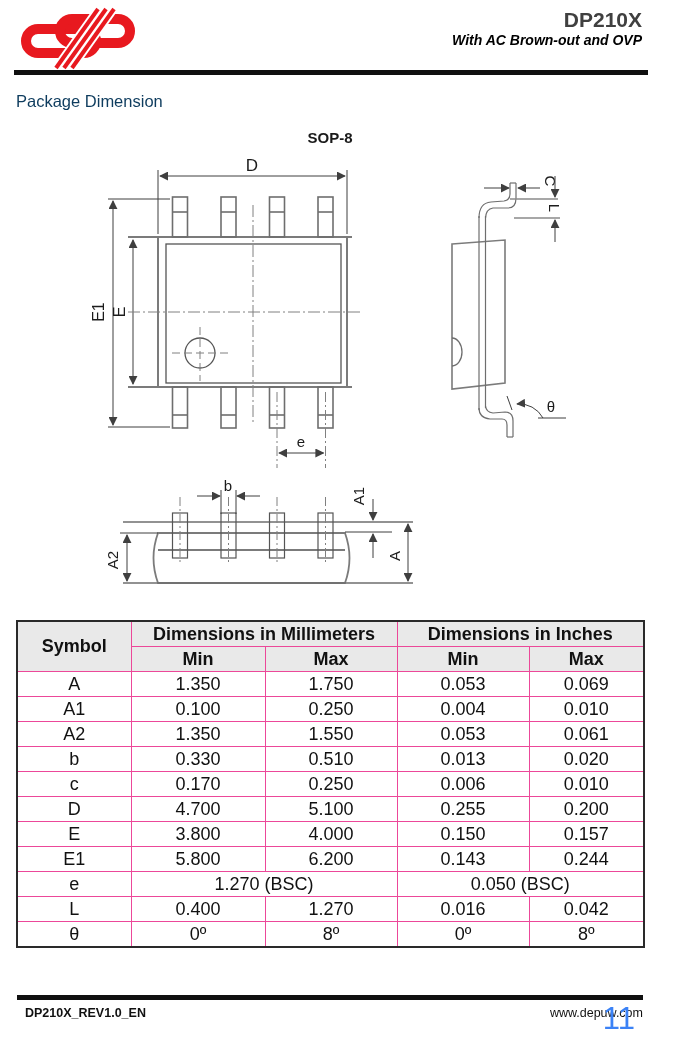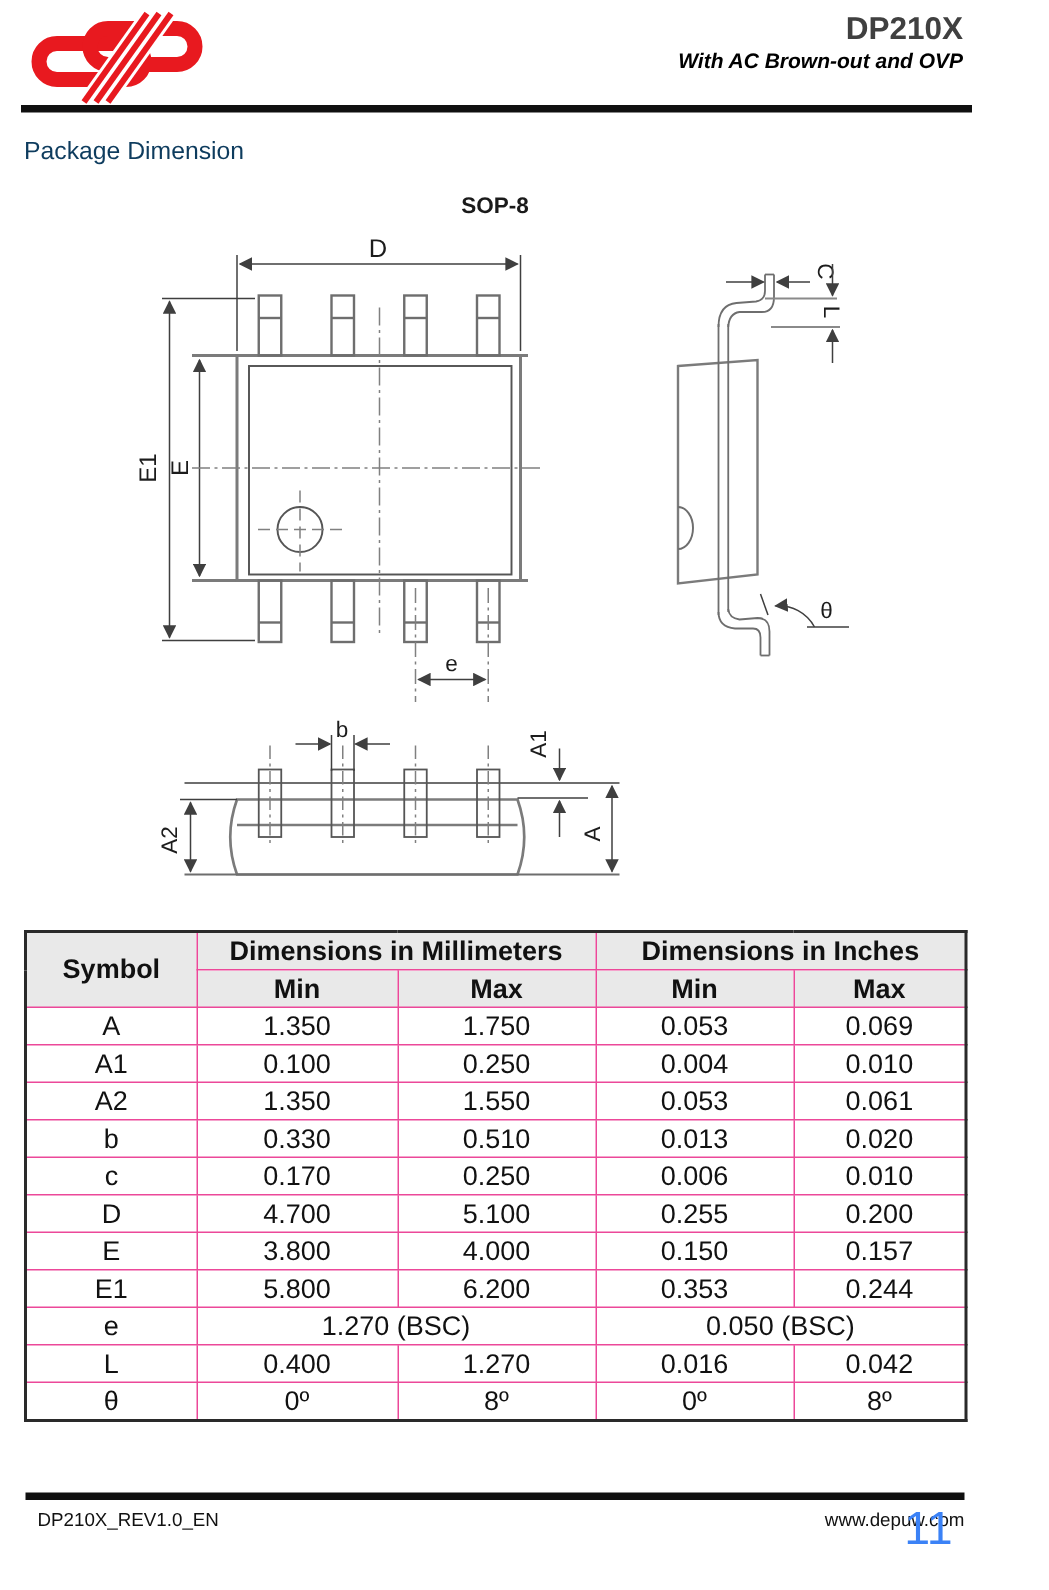--- a/index.html
+++ b/index.html
@@ -21,21 +21,21 @@
   
   .dim-table{top:620px;left:16px;border-collapse:collapse;table-layout:fixed;}
   .dim-table th,.dim-table td{border:1px solid #ec4899;text-align:center;
       font-size:18px;padding:0;height:24px;overflow:hidden;}
   .dim-table th{background:#e9e9e9;font-weight:bold;}
   .dim-table{border:2px solid #2a2a2a;}
   .dim-table td{background:#ffffff;font-weight:normal;}
 
   
   .footer-line{top:995px;left:17px;width:626px;height:5px;background:#101010;}
-  .doc-id{top:1006px;left:25px;font-size:12.5px;}
+  .doc-id{top:1006px;left:25px;font-size:12.5px;font-weight:bold;}
   .website{top:1006px;left:17px;width:626px;text-align:right;font-size:12.5px;}
   .page-num{top:1001px;left:540px;width:95px;text-align:right;font-size:31px;color:#3b82f6;}
 </style>
 </head>
 <body>
 
 <div class="abs" style="top:6px;left:18px;width:120px;height:64px;">
   <svg width="120" height="64" viewBox="0 0 120 64">
     <rect x="8" y="23" width="70" height="24" rx="12" fill="none" stroke="#e8191f" stroke-width="10"></rect>
     <rect x="42" y="13" width="70" height="24" rx="12" fill="none" stroke="#e8191f" stroke-width="10"></rect>
@@ -262,21 +262,21 @@
       <td>E</td>
       <td>3.800</td>
       <td>4.000</td>
       <td>0.150</td>
       <td>0.157</td>
     </tr>
     <tr>
       <td>E1</td>
       <td>5.800</td>
       <td>6.200</td>
-      <td>0.353</td>
+      <td>0.143</td>
       <td>0.244</td>
     </tr>
     <tr>
       <td>e</td>
       <td colspan="2">1.270 (BSC)</td>
       <td colspan="2">0.050 (BSC)</td>
     </tr>
     <tr>
       <td>L</td>
       <td>0.400</td>

